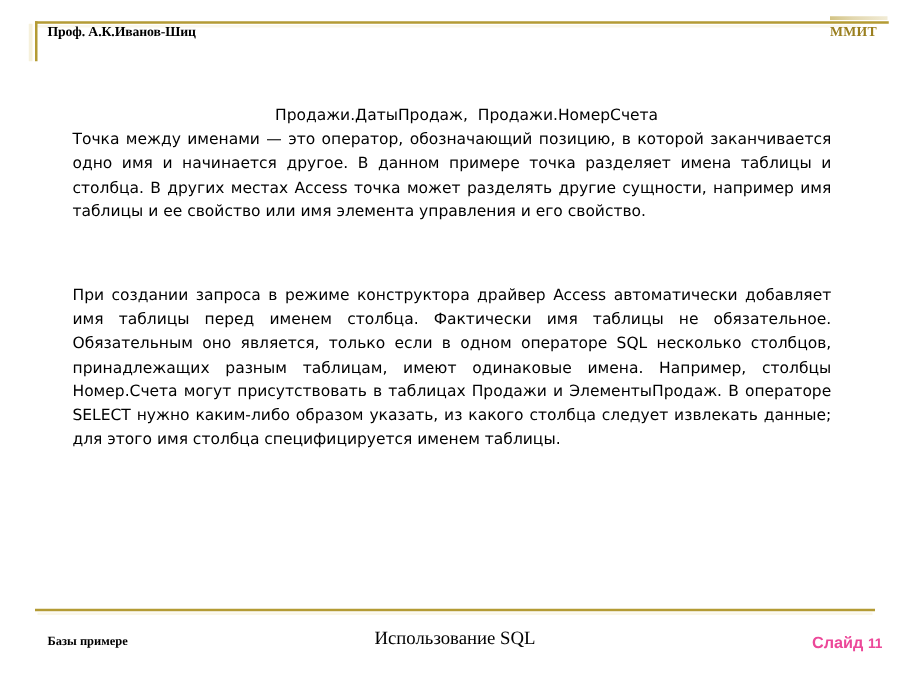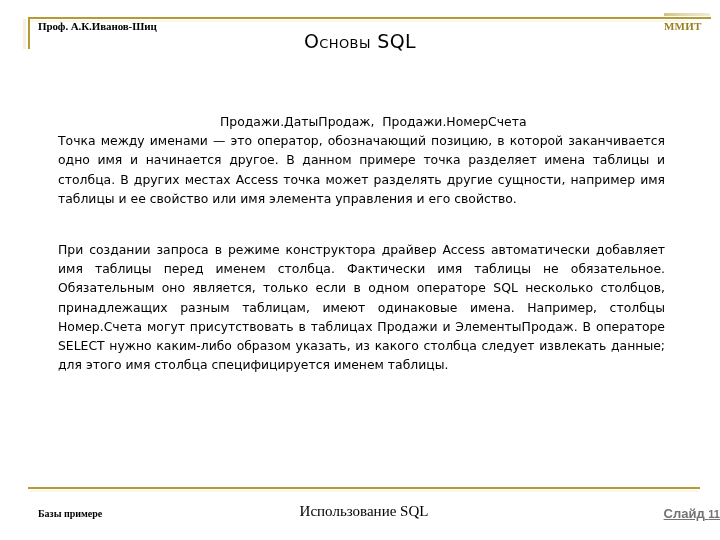--- a/index.html
+++ b/index.html
@@ -123,32 +123,32 @@
   .para {
     font-family: "DejaVu Sans", sans-serif;
     font-size: 12.4px;
     line-height: 19.2px;
     color: #000000;
     text-align: justify;
     text-justify: inter-word;
     margin: 0;
   }
   .para.block-2 {
-    margin-top: 32px;
+    margin-top: 48px;
   }
   .code-lines {
     font-family: "DejaVu Sans", sans-serif;
     font-size: 12.4px;
     line-height: 19.2px;
     text-align: left;
     margin: 0;
     padding-left: 148px;
   }
   .code-lines .code-row { display: block; white-space: pre; }
-  .code-lines .code-row.row-2 { padding-left: 14px; margin-top: 30px; }
+  .code-lines .code-row.row-2 { padding-left: 14px; }
 
   
   .bottom-rule {
     position: absolute;
     left: 28px;
     top: 487px;
     width: 672px;
     height: 2px;
     background: #b49b34;
   }
@@ -177,28 +177,27 @@
     left: 4px;
     top: 503px;
     width: 720px;
     text-align: center;
     font-family: "Liberation Serif", serif;
     font-size: 15px;
     color: #000000;
   }
   .footer-right {
     position: absolute;
-    right: 0;
+    right: 14px;
     top: 506px;
     font-family: "Liberation Sans", sans-serif;
     font-weight: bold;
     font-size: 13px;
-    color: #737373;
+    color: #ec4899;
     white-space: nowrap;
-    text-decoration: underline;
   }
   .footer-right .slide-num {
     font-size: 11px;
   }
 </style>
 </head>
 <body>
 
 <div class="slide">
 
@@ -207,21 +206,20 @@
   <div class="top-rule"></div>
   <div class="left-bracket"></div>
 
   <div class="author">Проф. А.К.Иванов-Шиц</div>
 
   <div class="org-mark">
     <span class="org-sub"></span>
     <span class="org-name">ММИТ</span>
   </div>
 
-  <div class="title">Основы SQL</div>
 
   <div class="body-area">
 
 
     <p class="code-lines">
       <span class="code-row row-2">Продажи.ДатыПродаж,  Продажи.НомерСчета</span>
     </p>
 
     <p class="para block-1b">Точка между именами — это оператор, обозначающий позицию, в которой заканчивается одно имя и начинается другое. В данном примере точка разделяет имена таблицы и столбца. В других местах Access точка может разделять другие сущности, например имя таблицы и ее свойство или имя элемента управления и его свойство.</p>
 

